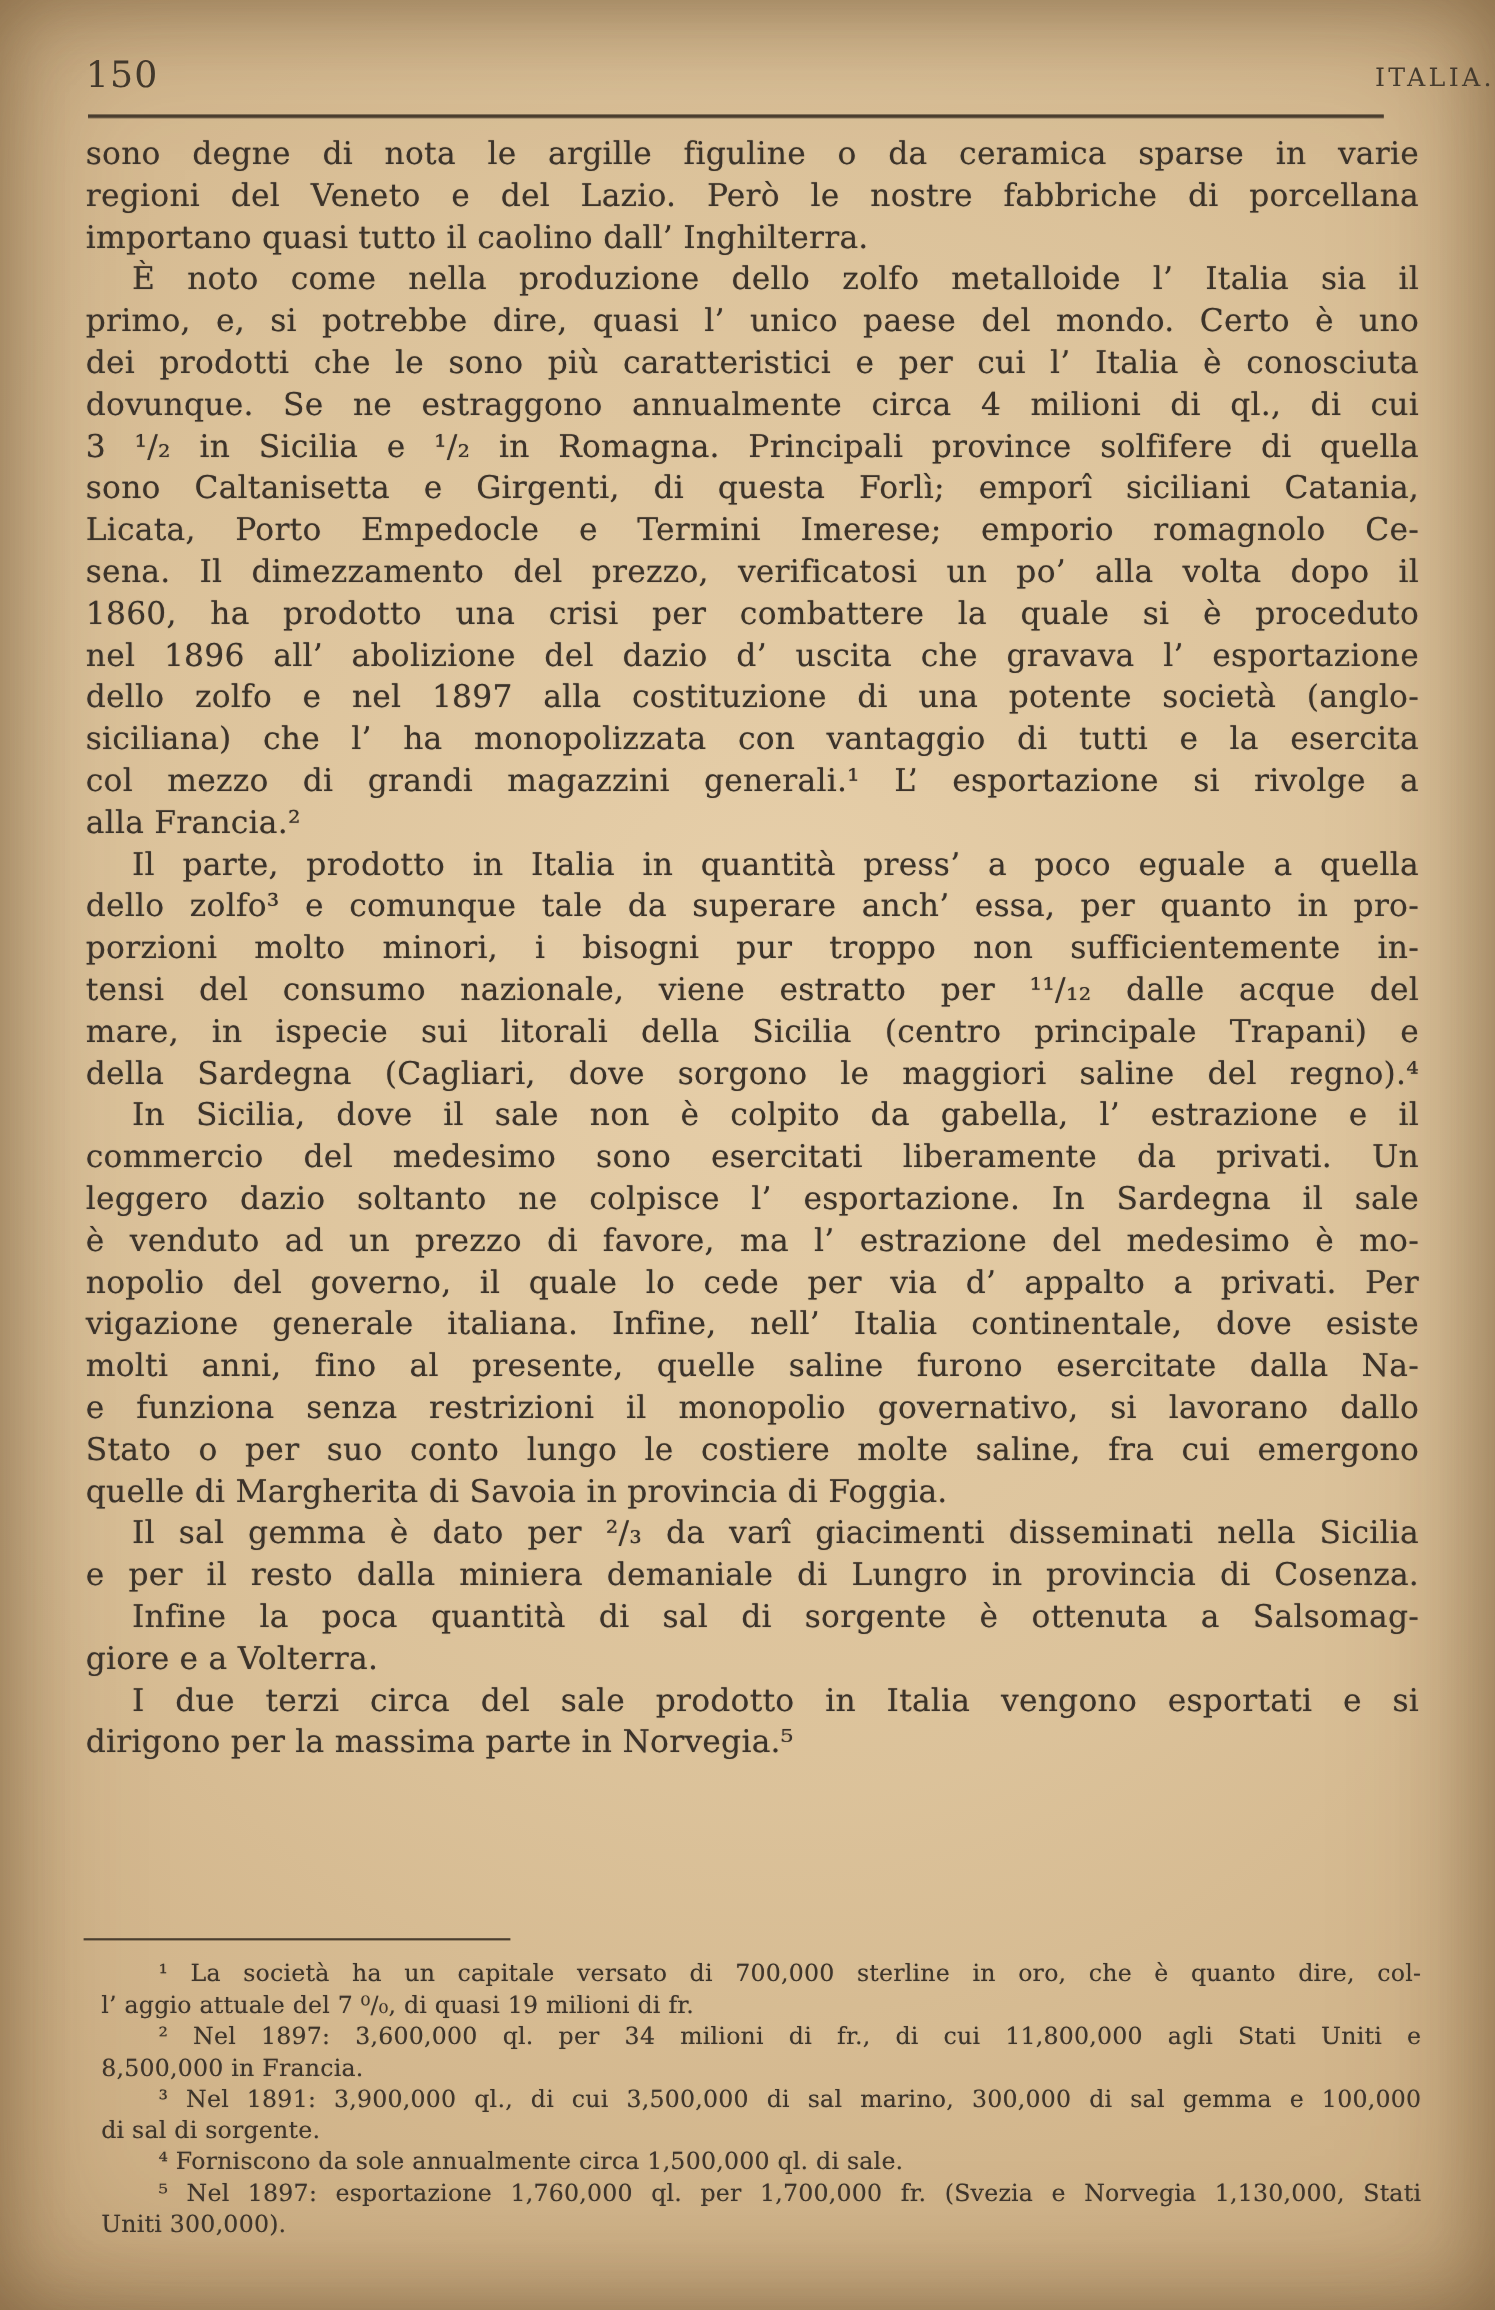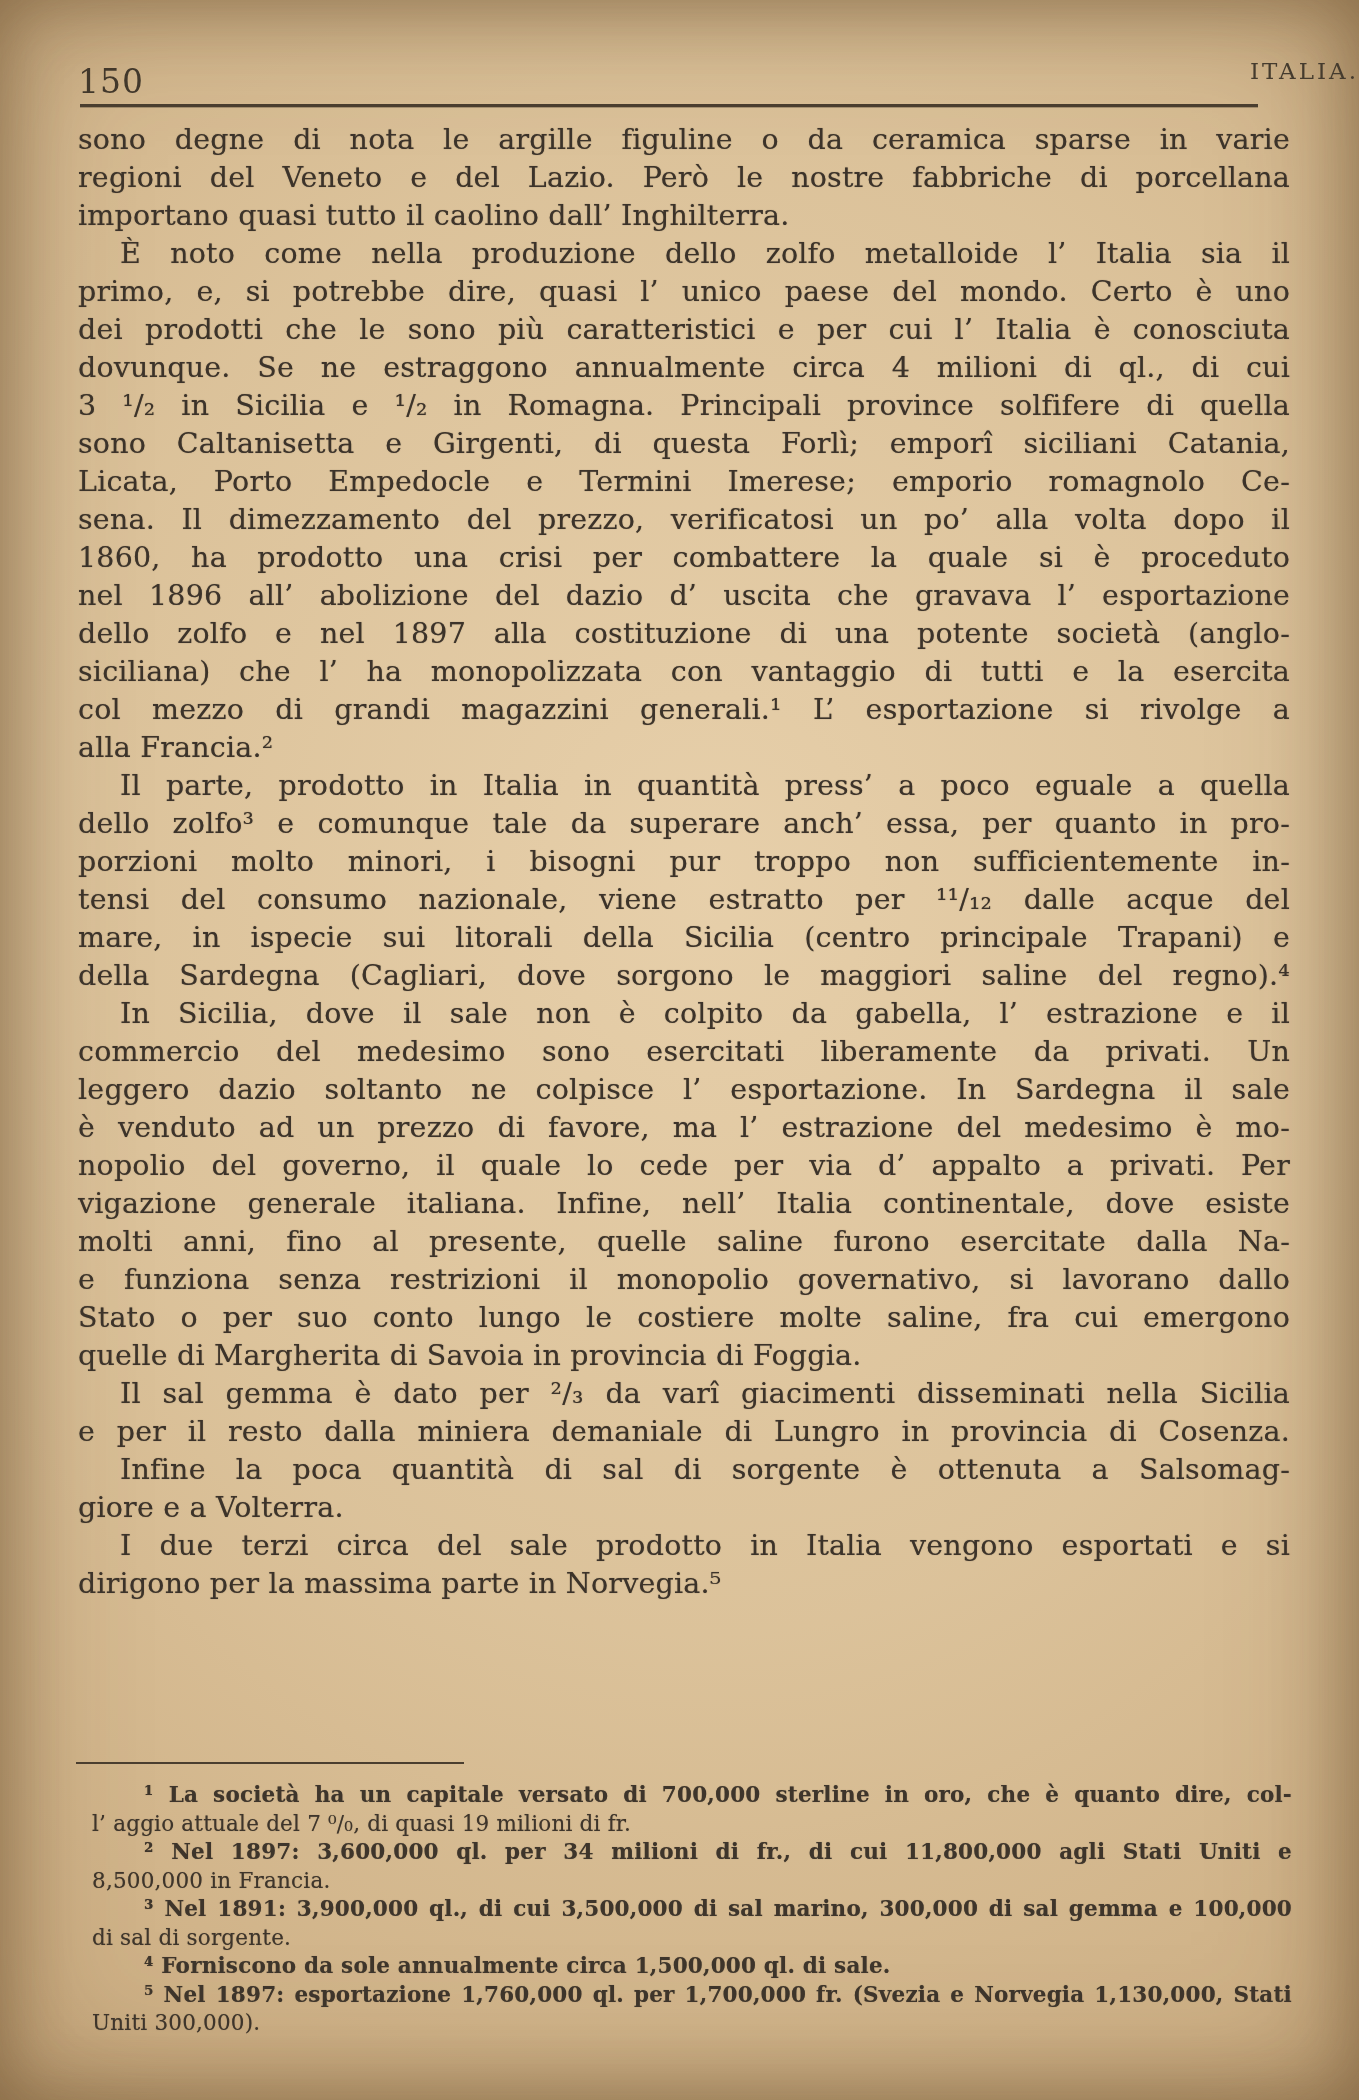--- a/index.html
+++ b/index.html
@@ -22,21 +22,21 @@
         rgba(184,152,110,0.95) 100%),
       #cfae85;
     box-shadow: inset 0 0 140px rgba(92,64,32,0.38),
                 inset 12px 0 60px rgba(92,64,32,0.22),
                 inset -14px 0 70px rgba(92,64,32,0.26);
     color: #3e352a;
   }
   
   #page-number {
     position: absolute;
-    left: 78px; top: 62px;
+    left: 78px; top: 48px;
     font-size: 33px;
     letter-spacing: 1px;
     color: #42382b;
   }
   #running-head {
     position: absolute;
     left: 0; top: 58px;
     width: 1359px;
     text-align: right;
     font-size: 23px;
@@ -76,21 +76,21 @@
     position: absolute;
     left: 92px; top: 1781px;
     width: 1200px;
     font-size: 21.5px;
     line-height: 28.5px;
     letter-spacing: 0.2px;
     color: #3e352b;
     text-shadow: 0 0 0.8px rgba(62,52,40,0.5);
   }
   .fnline.just { text-align: justify; text-align-last: justify; }
-  .fnline.ind { text-indent: 52px; font-weight: bold; }
+  .fnline.ind { text-indent: 52px; }
 </style>
 </head>
 <body>
 
 <div id="page">
   <div id="page-number">150</div>
   <div id="running-head">ITALIA.</div>
   <div id="header-rule"></div>
   <div id="body-text">
       <div class="line just"><span>sono degne di nota le argille figuline o da ceramica sparse in varie</span></div>

